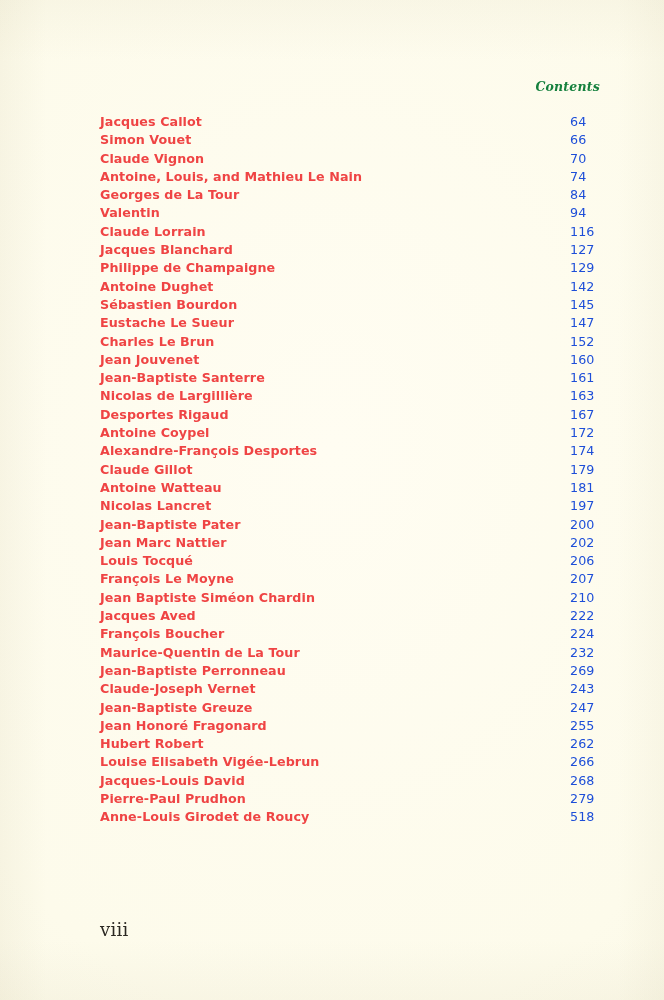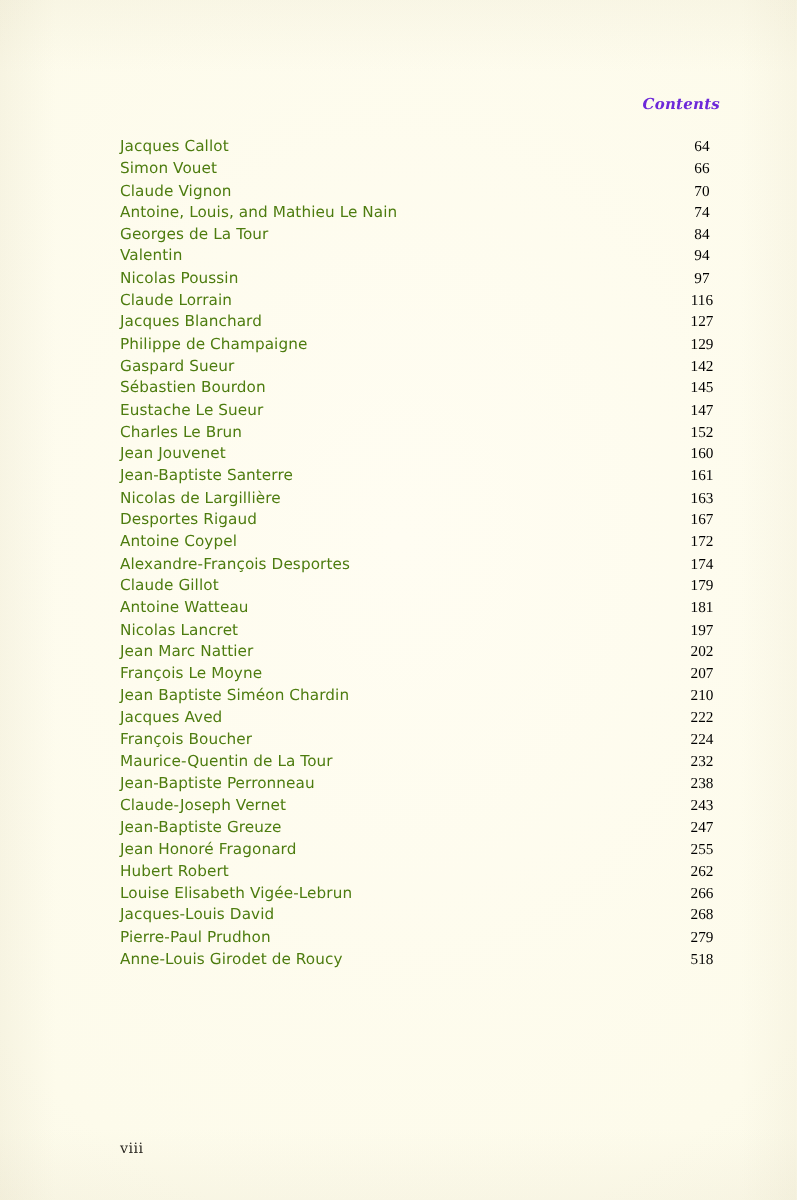--- a/index.html
+++ b/index.html
@@ -44,62 +44,61 @@
   
   .running-head {
     position: absolute;
     top: 79px;
     right: 64px;
     font-family: "DejaVu Serif", serif;
     font-style: italic;
     font-weight: bold;
     font-size: 12.5px;
     letter-spacing: 0.2px;
-    color: #6d28d9;
+    color: #15803d;
   }
 
   
   .toc {
     position: absolute;
     top: 113px;
     left: 100px;
     right: 64px;
   }
   .toc-row {
     display: flex;
     align-items: baseline;
     height: 18.3px;
     font-size: 12.7px;
     line-height: 18.3px;
     letter-spacing: 0.08px;
   }
   .toc-title {
     flex: 1 1 auto;
     white-space: nowrap;
-    color: #4d7c0f;
+    color: #ef4444;
+    font-weight: bold;
   }
   .toc-page {
     flex: 0 0 auto;
-    text-align: center;
+    text-align: left;
     min-width: 30px;
-    color: #000000;
+    color: #1d4ed8;
     font-variant-numeric: lining-nums;
-    font-family: Liberation Serif, serif;
   }
 
   
   .folio {
     position: absolute;
     left: 100px;
     top: 919px;
     font-family: "DejaVu Serif", serif;
-    font-size: 12px;
+    font-size: 18px;
     color: #2b2822;
     letter-spacing: 0.3px;
-    margin-top: 31px;
   }
 </style>
 </head>
 <body>
 
 <div class="paper"></div>
 
 <div class="page">
 
   <div class="running-head">Contents</div>
@@ -123,37 +122,33 @@
       </div>
       <div class="toc-row">
         <span class="toc-title">Georges de La Tour</span>
         <span class="toc-page">84</span>
       </div>
       <div class="toc-row">
         <span class="toc-title">Valentin</span>
         <span class="toc-page">94</span>
       </div>
       <div class="toc-row">
-        <span class="toc-title">Nicolas Poussin</span>
-        <span class="toc-page">97</span>
-      </div>
-      <div class="toc-row">
         <span class="toc-title">Claude Lorrain</span>
         <span class="toc-page">116</span>
       </div>
       <div class="toc-row">
         <span class="toc-title">Jacques Blanchard</span>
         <span class="toc-page">127</span>
       </div>
       <div class="toc-row">
         <span class="toc-title">Philippe de Champaigne</span>
         <span class="toc-page">129</span>
       </div>
       <div class="toc-row">
-        <span class="toc-title">Gaspard Sueur</span>
+        <span class="toc-title">Antoine Dughet</span>
         <span class="toc-page">142</span>
       </div>
       <div class="toc-row">
         <span class="toc-title">Sébastien Bourdon</span>
         <span class="toc-page">145</span>
       </div>
       <div class="toc-row">
         <span class="toc-title">Eustache Le Sueur</span>
         <span class="toc-page">147</span>
       </div>
@@ -191,24 +186,32 @@
       </div>
       <div class="toc-row">
         <span class="toc-title">Antoine Watteau</span>
         <span class="toc-page">181</span>
       </div>
       <div class="toc-row">
         <span class="toc-title">Nicolas Lancret</span>
         <span class="toc-page">197</span>
       </div>
       <div class="toc-row">
+        <span class="toc-title">Jean-Baptiste Pater</span>
+        <span class="toc-page">200</span>
+      </div>
+      <div class="toc-row">
         <span class="toc-title">Jean Marc Nattier</span>
         <span class="toc-page">202</span>
       </div>
       <div class="toc-row">
+        <span class="toc-title">Louis Tocqué</span>
+        <span class="toc-page">206</span>
+      </div>
+      <div class="toc-row">
         <span class="toc-title">François Le Moyne</span>
         <span class="toc-page">207</span>
       </div>
       <div class="toc-row">
         <span class="toc-title">Jean Baptiste Siméon Chardin</span>
         <span class="toc-page">210</span>
       </div>
       <div class="toc-row">
         <span class="toc-title">Jacques Aved</span>
         <span class="toc-page">222</span>
@@ -216,21 +219,21 @@
       <div class="toc-row">
         <span class="toc-title">François Boucher</span>
         <span class="toc-page">224</span>
       </div>
       <div class="toc-row">
         <span class="toc-title">Maurice-Quentin de La Tour</span>
         <span class="toc-page">232</span>
       </div>
       <div class="toc-row">
         <span class="toc-title">Jean-Baptiste Perronneau</span>
-        <span class="toc-page">238</span>
+        <span class="toc-page">269</span>
       </div>
       <div class="toc-row">
         <span class="toc-title">Claude-Joseph Vernet</span>
         <span class="toc-page">243</span>
       </div>
       <div class="toc-row">
         <span class="toc-title">Jean-Baptiste Greuze</span>
         <span class="toc-page">247</span>
       </div>
       <div class="toc-row">

